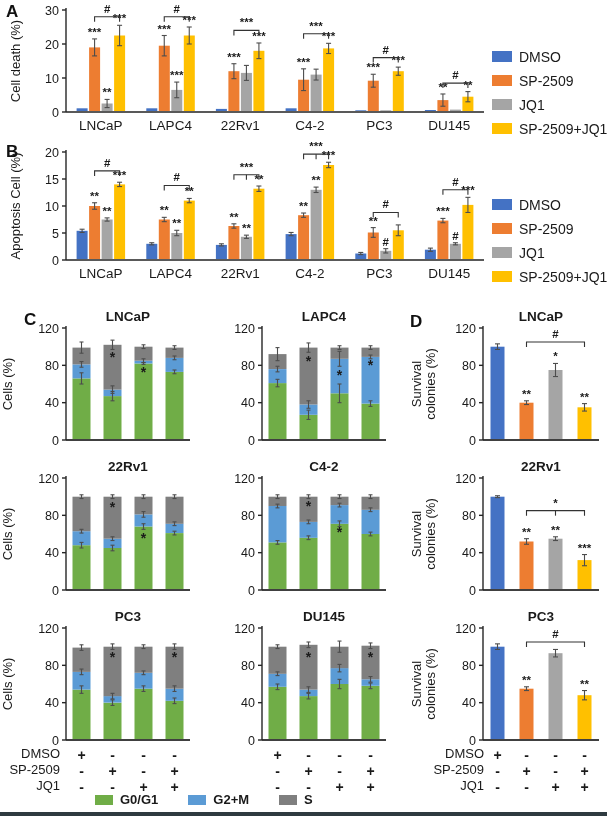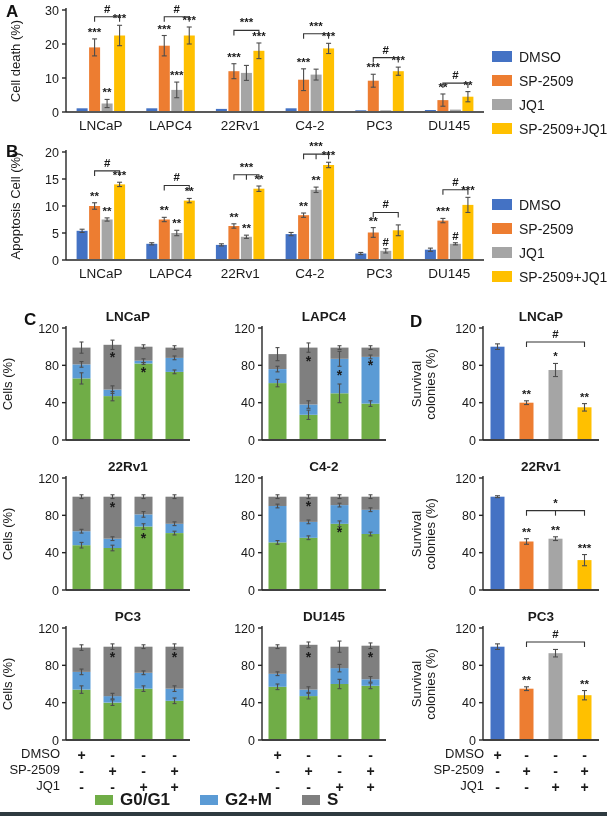--- a/index.html
+++ b/index.html
@@ -22,21 +22,21 @@
   #chD1{left:413px;top:458px;width:192px;height:148px;}
   #chD2{left:413px;top:608px;width:192px;height:196px;}
   .legend{position:absolute;display:flex;flex-direction:column;gap:11px;}
   #legendA{left:492px;top:50px;}
   #legendB{left:492px;top:198px;}
   .lgrow{display:flex;align-items:center;gap:7px;height:13px;}
   .sw{display:inline-block;width:20px;height:11px;flex:none;}
   .lgt{font-size:14px;white-space:nowrap;}
   #legendC{position:absolute;left:95px;top:793px;display:flex;gap:30px;align-items:center;}
   #legendC .sw{width:18px;height:10px;}
-  #legendC .lgt{font-size:17px;font-weight:bold;}
+  #legendC .lgt{font-size:13px;font-weight:bold;}
   .treatlbl{position:absolute;font-size:13px;height:16px;line-height:16px;}
   .tlC{left:0;width:60px;text-align:right;}
   .tlD{left:402px;width:82px;text-align:right;}
   .r1{top:746px;} .r2{top:762px;} .r3{top:778px;}
   #botline{position:absolute;left:0;top:812px;width:607px;height:4px;background:#2e3a40;}
 </style>
 </head>
 <body>
 
 <div class="plabel" id="plA">A</div>

